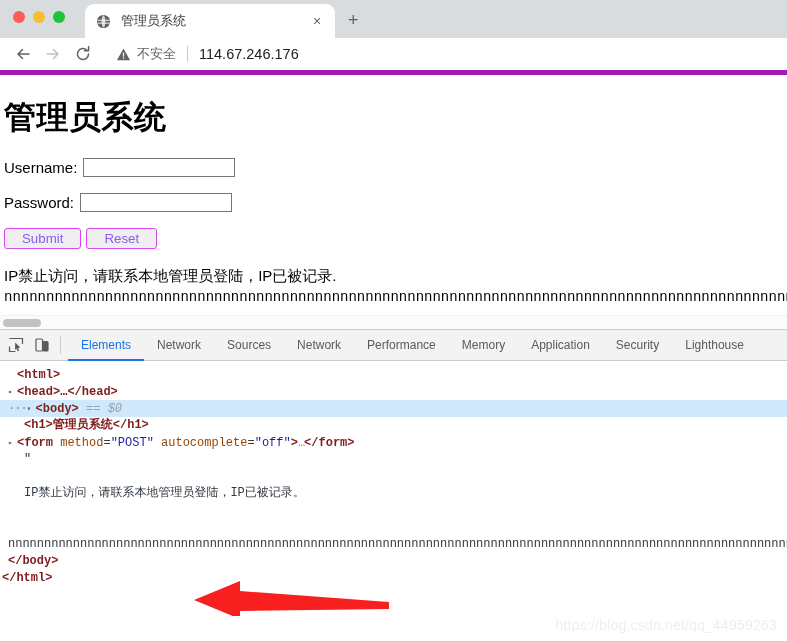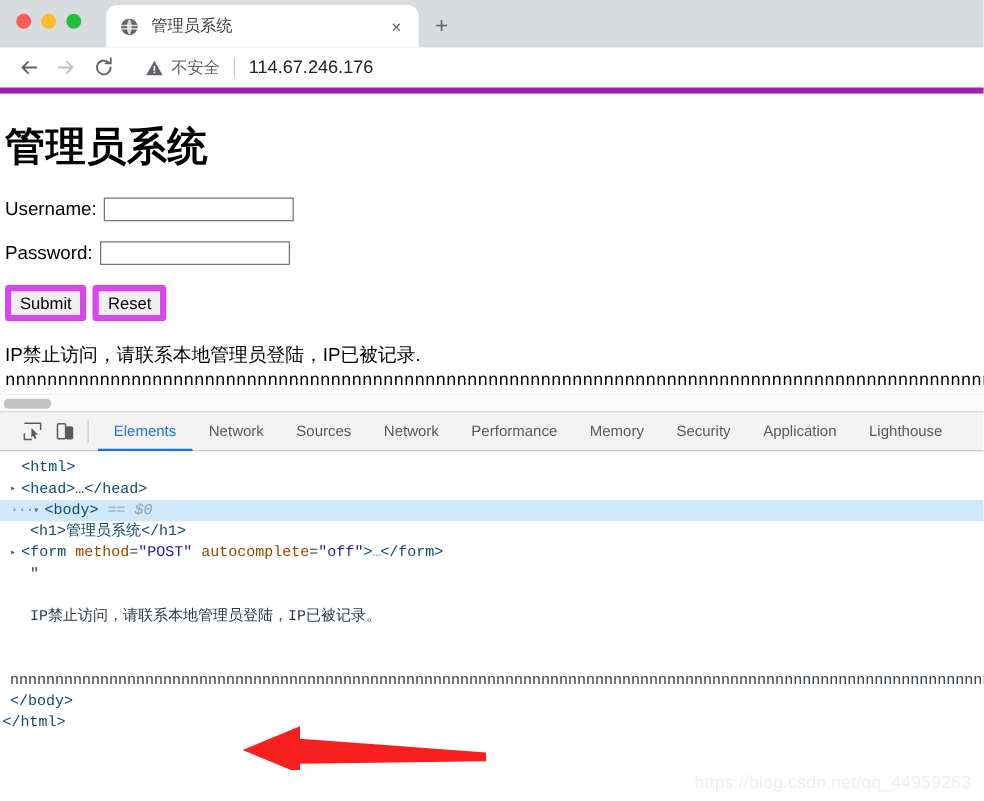--- a/index.html
+++ b/index.html
@@ -112,25 +112,25 @@
   .txtinput {
     margin-left: 6px;
     width: 152px; height: 19px;
     border: 1px solid #767676;
     background: #fff;
   }
   .btnrow { margin: 16px 0 0 4px; display: flex; gap: 5px; }
   .btn {
     font-family: "Liberation Sans", sans-serif;
     font-size: 13.3px;
-    padding: 2px 7px;
-    border: 5px solid #d946ef;
+    padding: 2px 17px;
+    border: 1px solid #d946ef;
     border-radius: 3px;
     background: #efefef;
-    color: #000000;
+    color: #8b5cf6;
   }
   .msg-cn {
     margin: 18px 0 0 4px;
     font-size: 15px; color: #000;
   }
   .nline {
     margin: 3px 0 0 4px;
     font-family: "Liberation Mono", monospace;
     font-size: 14px;
     color: #000;
@@ -157,21 +157,21 @@
     background: #ffffff;
     height: 287px;
     position: relative;
     overflow: hidden;
   }
   .dt-toolbar {
     height: 31px;
     background: #f3f3f3;
     border-bottom: 1px solid #cdcdcd;
     display: flex; align-items: center;
-    padding-left: 13px;
+    padding-left: 3px;
   }
   .dt-iconbtn {
     width: 26px; height: 26px;
     display: flex; align-items: center; justify-content: center;
   }
   .dt-divider {
     width: 1px; height: 18px; background: #cacaca;
     margin: 0 7px 0 5px;
   }
   .dt-tabs { display: flex; align-items: center; height: 31px; }
@@ -190,21 +190,21 @@
     font-family: "Liberation Mono", monospace;
     font-size: 12px;
     line-height: 17px;
     padding: 5px 0 0 0;
     color: #303942;
     position: relative;
     white-space: nowrap;
   }
   .dom .row { padding-left: 8px; height: 17px; position: relative; }
   .dom .row.selected { background: #cfe8fc; }
-  .tg { color: #0c4a6e; }       
+  .tg { color: #7f1d1d; font-weight: bold; }       
   .at { color: #994500; }       
   .av { color: #1a1aa6; }       
   .cm { color: #236e25; }       
   .txt { color: #303942; }
   .eq { color: #303942; }
   .sel-marker { color: #9aa0a6; font-style: italic; }
   .tri {
     display: inline-block; width: 9px;
     color: #5f6368; font-size: 8px;
     vertical-align: 1px;
@@ -344,22 +344,22 @@
     </div>
     <div class="dt-divider"></div>
 
     <div class="dt-tabs">
       <div class="dt-tab active">Elements</div>
       <div class="dt-tab">Network</div>
       <div class="dt-tab">Sources</div>
       <div class="dt-tab">Network</div>
       <div class="dt-tab">Performance</div>
       <div class="dt-tab">Memory</div>
+      <div class="dt-tab">Application</div>
       <div class="dt-tab">Security</div>
-      <div class="dt-tab">Application</div>
       <div class="dt-tab">Lighthouse</div>
     </div>
   </div>
 
   <div class="dom">
 
     <div class="row ind1">
       <span class="tri empty">▸</span><span class="tg">&lt;html&gt;</span>
     </div>
 

